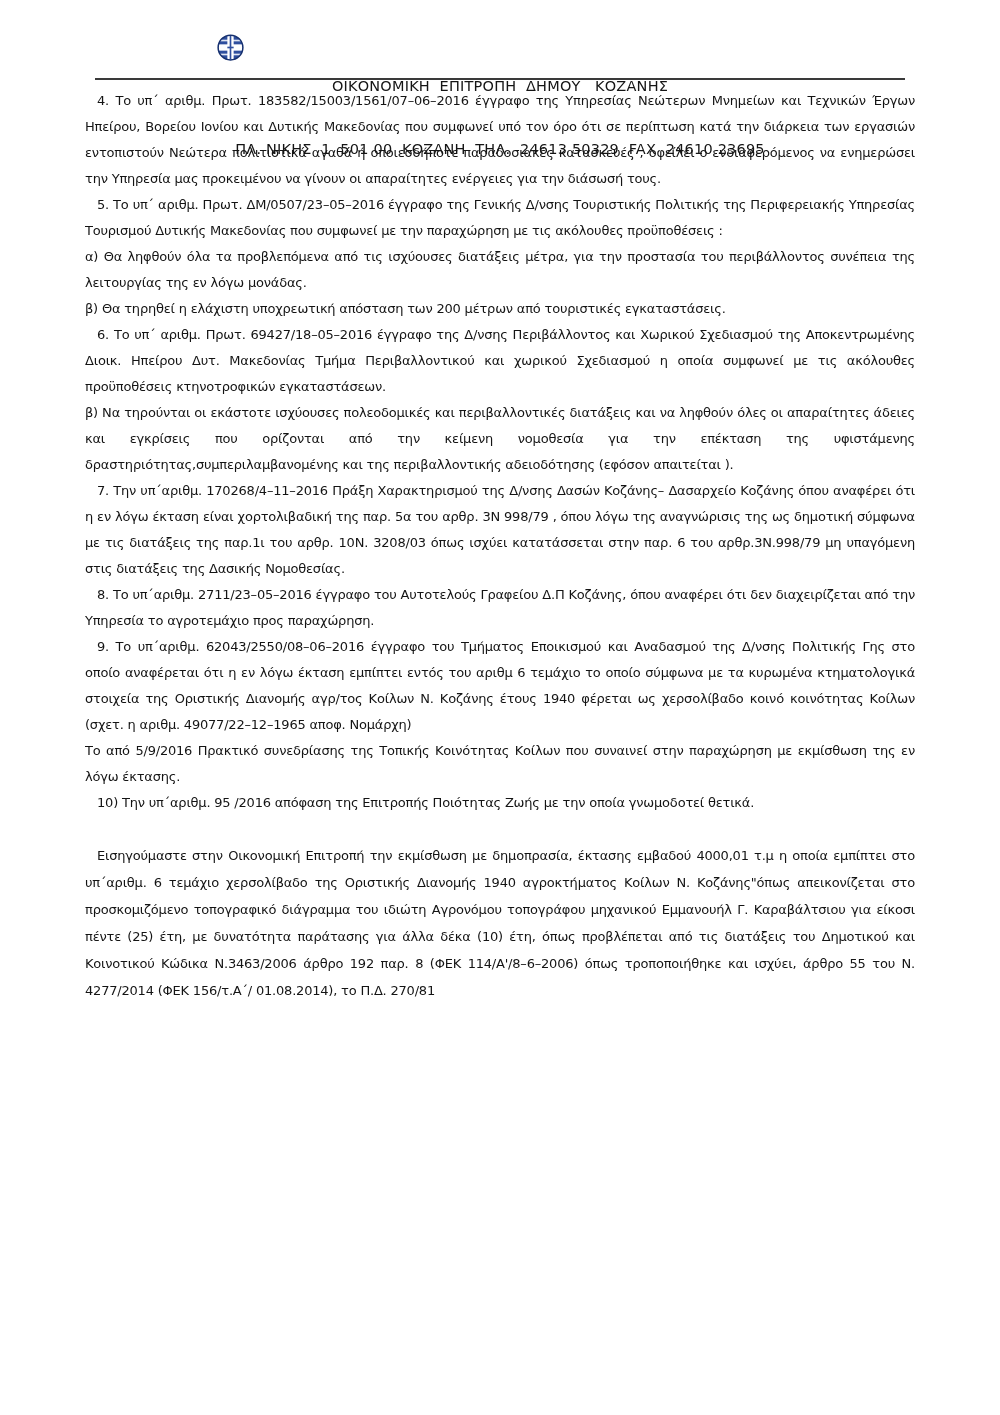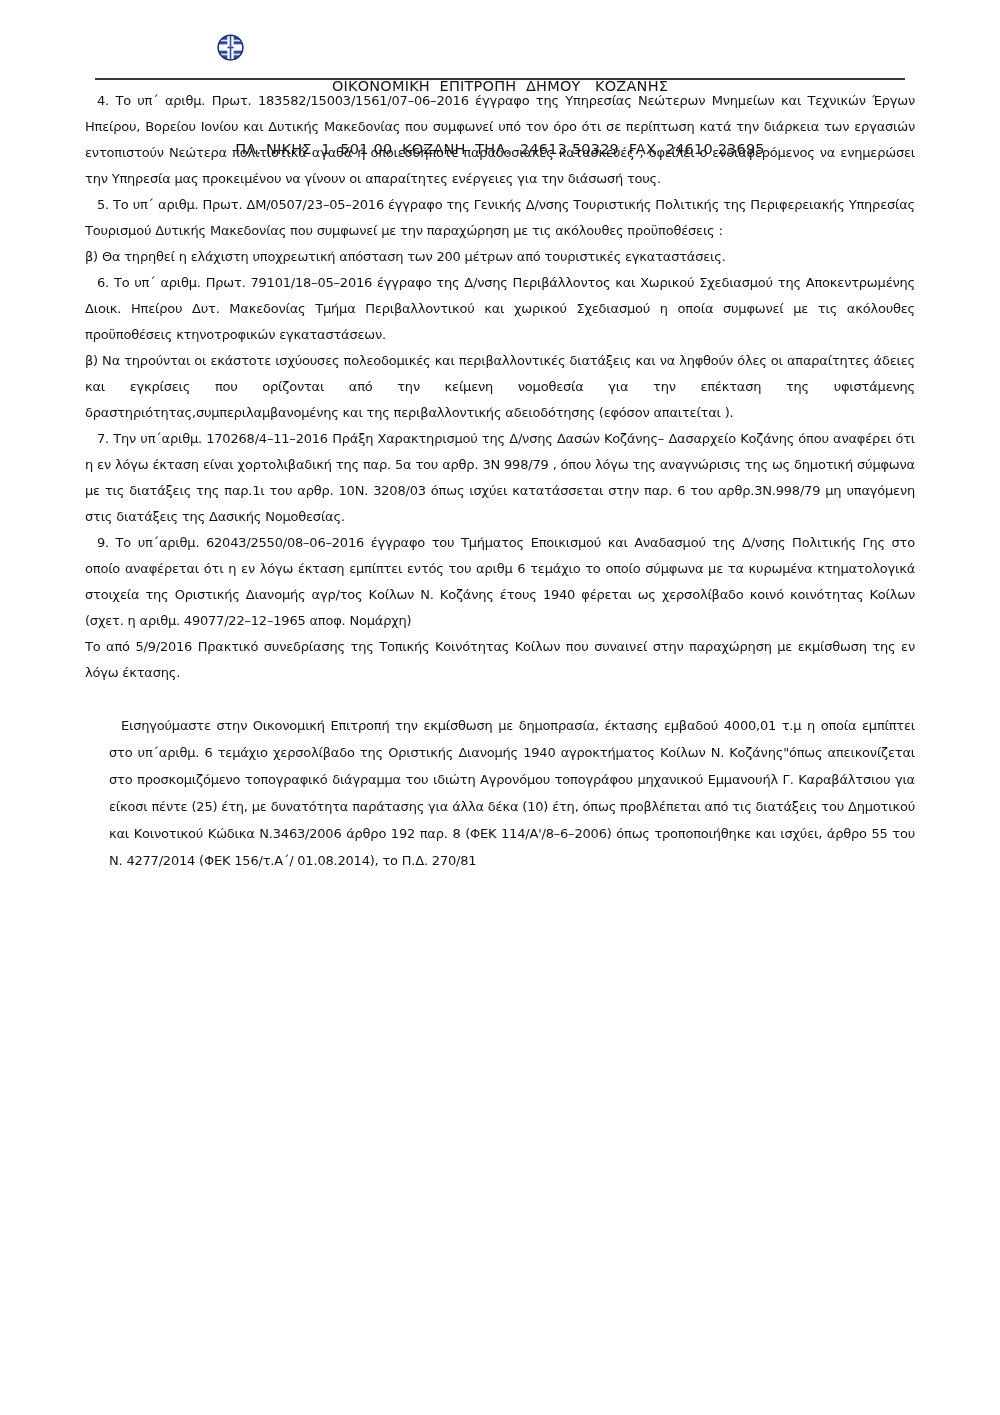--- a/index.html
+++ b/index.html
@@ -41,21 +41,21 @@
     height:1252px;
     overflow:hidden;
     font-size:13px;
     line-height:26px;
     letter-spacing:-0.2px;
     text-align:justify;
     color:#141414;
   }
   .doc-body p{margin:0;padding:0;}
   .doc-body p.indent{text-indent:12px;}
-  .doc-body p.spaced{margin-top:26px;line-height:27px;margin-left:24px;}
+  .doc-body p.spaced{margin-top:26px;line-height:27px;}
   
   .ftr-rule{
     position:absolute;
     top:1342px; left:95px; width:810px;
     border-top:1.5px solid #6e6e6e;
   }
   .ftr{
     position:absolute;
     top:1347px; left:0; right:0;
     text-align:center;
@@ -95,26 +95,29 @@
     <div class="hdr">
       <div>ΟΙΚΟΝΟΜΙΚΗ  ΕΠΙΤΡΟΠΗ  ΔΗΜΟΥ   ΚΟΖΑΝΗΣ</div>
       <div>ΠΛ. ΝΙΚΗΣ  1  501 00  ΚΟΖΑΝΗ  ΤΗΛ.  24613 50329  FAX  24610 23695</div>
     </div>
     <div class="hdr-rule"></div>
   </header>
 
   <main class="doc-body">
       <p class="indent">4.  Το υπ΄ αριθμ. Πρωτ. 183582/15003/1561/07–06–2016 έγγραφο της Υπηρεσίας Νεώτερων Μνημείων και Τεχνικών Έργων Ηπείρου, Βορείου Ιονίου και Δυτικής Μακεδονίας  που συμφωνεί υπό τον όρο ότι σε περίπτωση κατά την διάρκεια των εργασιών εντοπιστούν Νεώτερα πολιτιστικά αγαθά ή οποιεσδήποτε παραδοσιακές κατασκευές , οφείλει ο ενδιαφερόμενος να ενημερώσει την Υπηρεσία μας  προκειμένου να γίνουν οι απαραίτητες  ενέργειες για την διάσωσή τους.</p>
       <p class="indent">5. Το υπ΄ αριθμ. Πρωτ. ΔΜ/0507/23–05–2016 έγγραφο της Γενικής Δ/νσης Τουριστικής Πολιτικής της  Περιφερειακής Υπηρεσίας Τουρισμού Δυτικής Μακεδονίας  που συμφωνεί  με την παραχώρηση με τις ακόλουθες προϋποθέσεις :</p>
+      <p>α) Θα ληφθούν όλα τα προβλεπόμενα από τις ισχύουσες διατάξεις μέτρα, για την προστασία  του περιβάλλοντος συνέπεια της λειτουργίας της εν λόγω μονάδας.</p>
       <p>β) Θα τηρηθεί η ελάχιστη υποχρεωτική απόσταση των 200 μέτρων από τουριστικές εγκαταστάσεις.</p>
-      <p class="indent">6.  Το υπ΄ αριθμ. Πρωτ.  79101/18–05–2016 έγγραφο της  Δ/νσης Περιβάλλοντος και Χωρικού Σχεδιασμού της Αποκεντρωμένης Διοικ. Ηπείρου Δυτ. Μακεδονίας  Τμήμα Περιβαλλοντικού και χωρικού Σχεδιασμού η οποία συμφωνεί  με τις ακόλουθες προϋποθέσεις κτηνοτροφικών εγκαταστάσεων.</p>
+      <p class="indent">6.  Το υπ΄ αριθμ. Πρωτ.  69427/18–05–2016 έγγραφο της  Δ/νσης Περιβάλλοντος και Χωρικού Σχεδιασμού της Αποκεντρωμένης Διοικ. Ηπείρου Δυτ. Μακεδονίας  Τμήμα Περιβαλλοντικού και χωρικού Σχεδιασμού η οποία συμφωνεί  με τις ακόλουθες προϋποθέσεις κτηνοτροφικών εγκαταστάσεων.</p>
       <p>β) Να τηρούνται οι εκάστοτε ισχύουσες πολεοδομικές και περιβαλλοντικές διατάξεις και να ληφθούν όλες οι απαραίτητες άδειες και εγκρίσεις που ορίζονται από την κείμενη νομοθεσία για την επέκταση της υφιστάμενης δραστηριότητας,συμπεριλαμβανομένης και της περιβαλλοντικής αδειοδότησης (εφόσον απαιτείται ).</p>
       <p class="indent">7.  Την υπ΄αριθμ. 170268/4–11–2016 Πράξη Χαρακτηρισμού της Δ/νσης Δασών Κοζάνης– Δασαρχείο Κοζάνης όπου αναφέρει ότι η εν λόγω έκταση είναι χορτολιβαδική της παρ. 5α του αρθρ. 3Ν 998/79 , όπου λόγω της αναγνώρισις της ως δημοτική σύμφωνα με τις διατάξεις της παρ.1ι του αρθρ. 10Ν. 3208/03 όπως ισχύει κατατάσσεται στην παρ. 6 του αρθρ.3Ν.998/79 μη υπαγόμενη  στις διατάξεις της Δασικής Νομοθεσίας.</p>
+      <p class="indent">8.  Το υπ΄αριθμ. 2711/23–05–2016 έγγραφο του Αυτοτελούς Γραφείου Δ.Π  Κοζάνης, όπου αναφέρει ότι δεν διαχειρίζεται από την Υπηρεσία το αγροτεμάχιο προς παραχώρηση.</p>
       <p class="indent">9. Το υπ΄αριθμ. 62043/2550/08–06–2016 έγγραφο του Τμήματος Εποικισμού και Αναδασμού της Δ/νσης Πολιτικής Γης στο οποίο αναφέρεται ότι η εν λόγω έκταση εμπίπτει εντός του αριθμ 6  τεμάχιο το οποίο σύμφωνα με τα κυρωμένα κτηματολογικά στοιχεία της Οριστικής Διανομής αγρ/τος Κοίλων Ν. Κοζάνης έτους 1940 φέρεται ως χερσολίβαδο κοινό κοινότητας Κοίλων (σχετ.  η αριθμ. 49077/22–12–1965 αποφ. Νομάρχη)</p>
       <p>Το από 5/9/2016 Πρακτικό συνεδρίασης της Τοπικής Κοινότητας Κοίλων που συναινεί στην παραχώρηση με εκμίσθωση  της εν λόγω έκτασης.</p>
+      <p class="indent">10) Την υπ΄αριθμ. 95 /2016 απόφαση της Επιτροπής Ποιότητας Ζωής με την οποία γνωμοδοτεί θετικά.</p>
       <p class="indent spaced">Εισηγούμαστε στην Οικονομική Επιτροπή την εκμίσθωση με δημοπρασία, έκτασης εμβαδού 4000,01 τ.μ  η οποία  εμπίπτει στο υπ΄αριθμ.  6  τεμάχιο χερσολίβαδο της Οριστικής Διανομής  1940 αγροκτήματος Κοίλων Ν. Κοζάνης"όπως απεικονίζεται στο προσκομιζόμενο τοπογραφικό διάγραμμα του ιδιώτη Αγρονόμου τοπογράφου μηχανικού Εμμανουήλ Γ. Καραβάλτσιου  για είκοσι πέντε (25) έτη, με δυνατότητα παράτασης για άλλα δέκα (10)  έτη, όπως προβλέπεται από τις διατάξεις του Δημοτικού και Κοινοτικού Κώδικα Ν.3463/2006 άρθρο 192 παρ. 8 (ΦΕΚ 114/Α'/8–6–2006) όπως τροποποιήθηκε και ισχύει, άρθρο 55 του Ν. 4277/2014 (ΦΕΚ 156/τ.Α΄/ 01.08.2014), το Π.Δ. 270/81</p>
     </main>
 
   <div class="ftr-rule"></div>
   <footer class="ftr">
     <div><span>ΑΠΟΣΠΑΣΜΑ ΑΠΟ ΤΗΝ 2</span><sup>η</sup><span> /24.01.2017  ΤΑΚΤΙΚΗ ΣΥΝΕΔΡΙΑΣΗ</span></div>
     
   </footer>
 
 </div>

